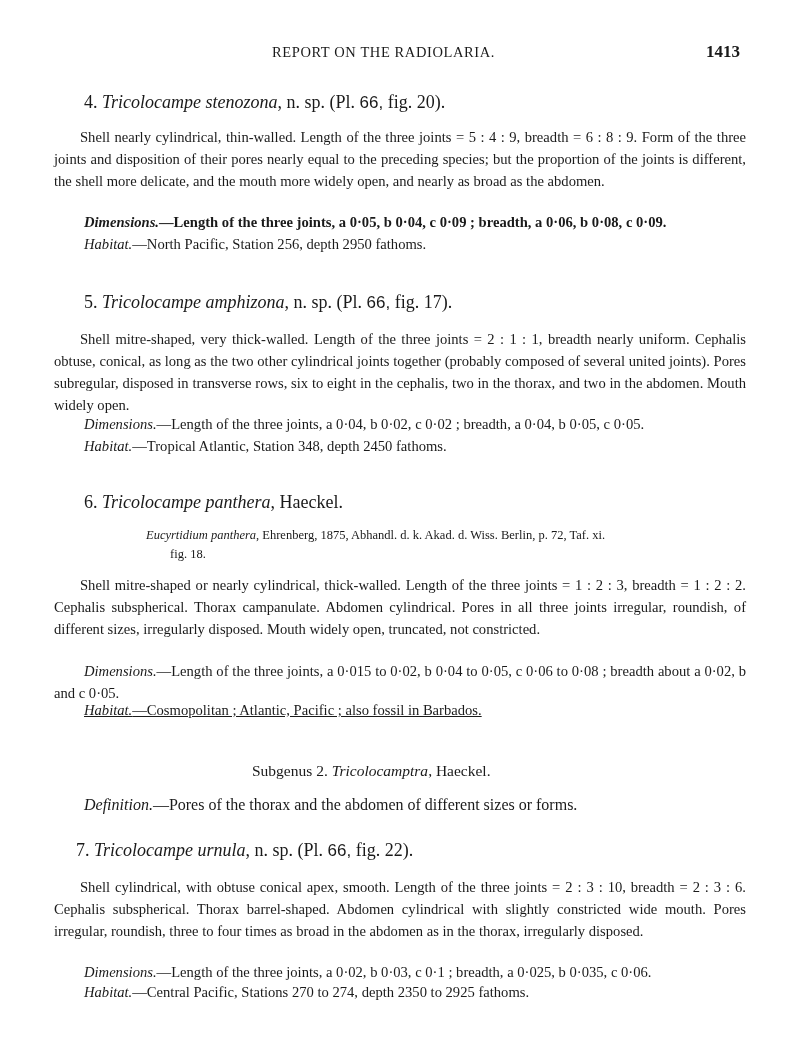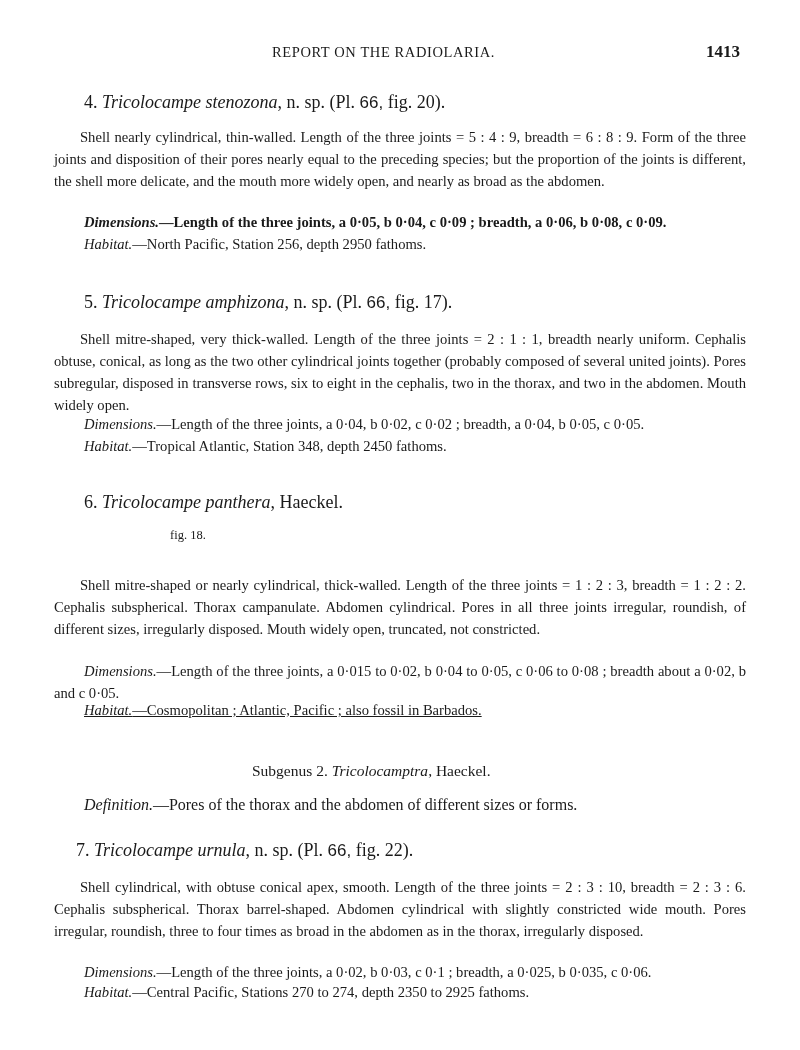--- a/index.html
+++ b/index.html
@@ -70,20 +70,23 @@
 </div>
 <div class="abs line" style="left:84px; top:438px;">
   <span class="label-it">Habitat.</span><span>—Tropical Atlantic, Station 348, depth 2450 fathoms.</span>
 </div>
 
 <div class="abs heading" style="left:84px; top:492px;">
   <span>6.</span>
   <i>Tricolocampe panthera</i><span>, Haeckel.</span>
 </div>
 <div class="abs ref" style="top:526px;">
+  <div>
+    <i>Eucyrtidium panthera</i><span>, Ehrenberg, 1875, Abhandl. d. k. Akad. d. Wiss. Berlin, p. 72, Taf. xi.</span>
+  </div>
   <div class="hang">fig. 18.</div>
 </div>
 <div class="abs para" style="top:574px;">Shell mitre-shaped or nearly cylindrical, thick-walled.  Length of the three joints = 1 : 2 : 3, breadth = 1 : 2 : 2.  Cephalis subspherical.  Thorax campanulate.  Abdomen cylindrical.  Pores in all three joints irregular, roundish, of different sizes, irregularly disposed.  Mouth widely open, truncated, not constricted.</div>
 <div class="abs para" style="top:660px; text-indent:30px;">
   <span class="label-it">Dimensions.</span><span>—Length of the three joints, a 0·015 to 0·02, b 0·04 to 0·05, c 0·06 to 0·08 ; breadth about a 0·02, b and c 0·05.</span>
 </div>
 <div class="abs line" style="left:84px; top:702px;text-decoration:underline;">
   <span class="label-it">Habitat.</span><span>—Cosmopolitan ; Atlantic, Pacific ; also fossil in Barbados.</span>
 </div>
 

